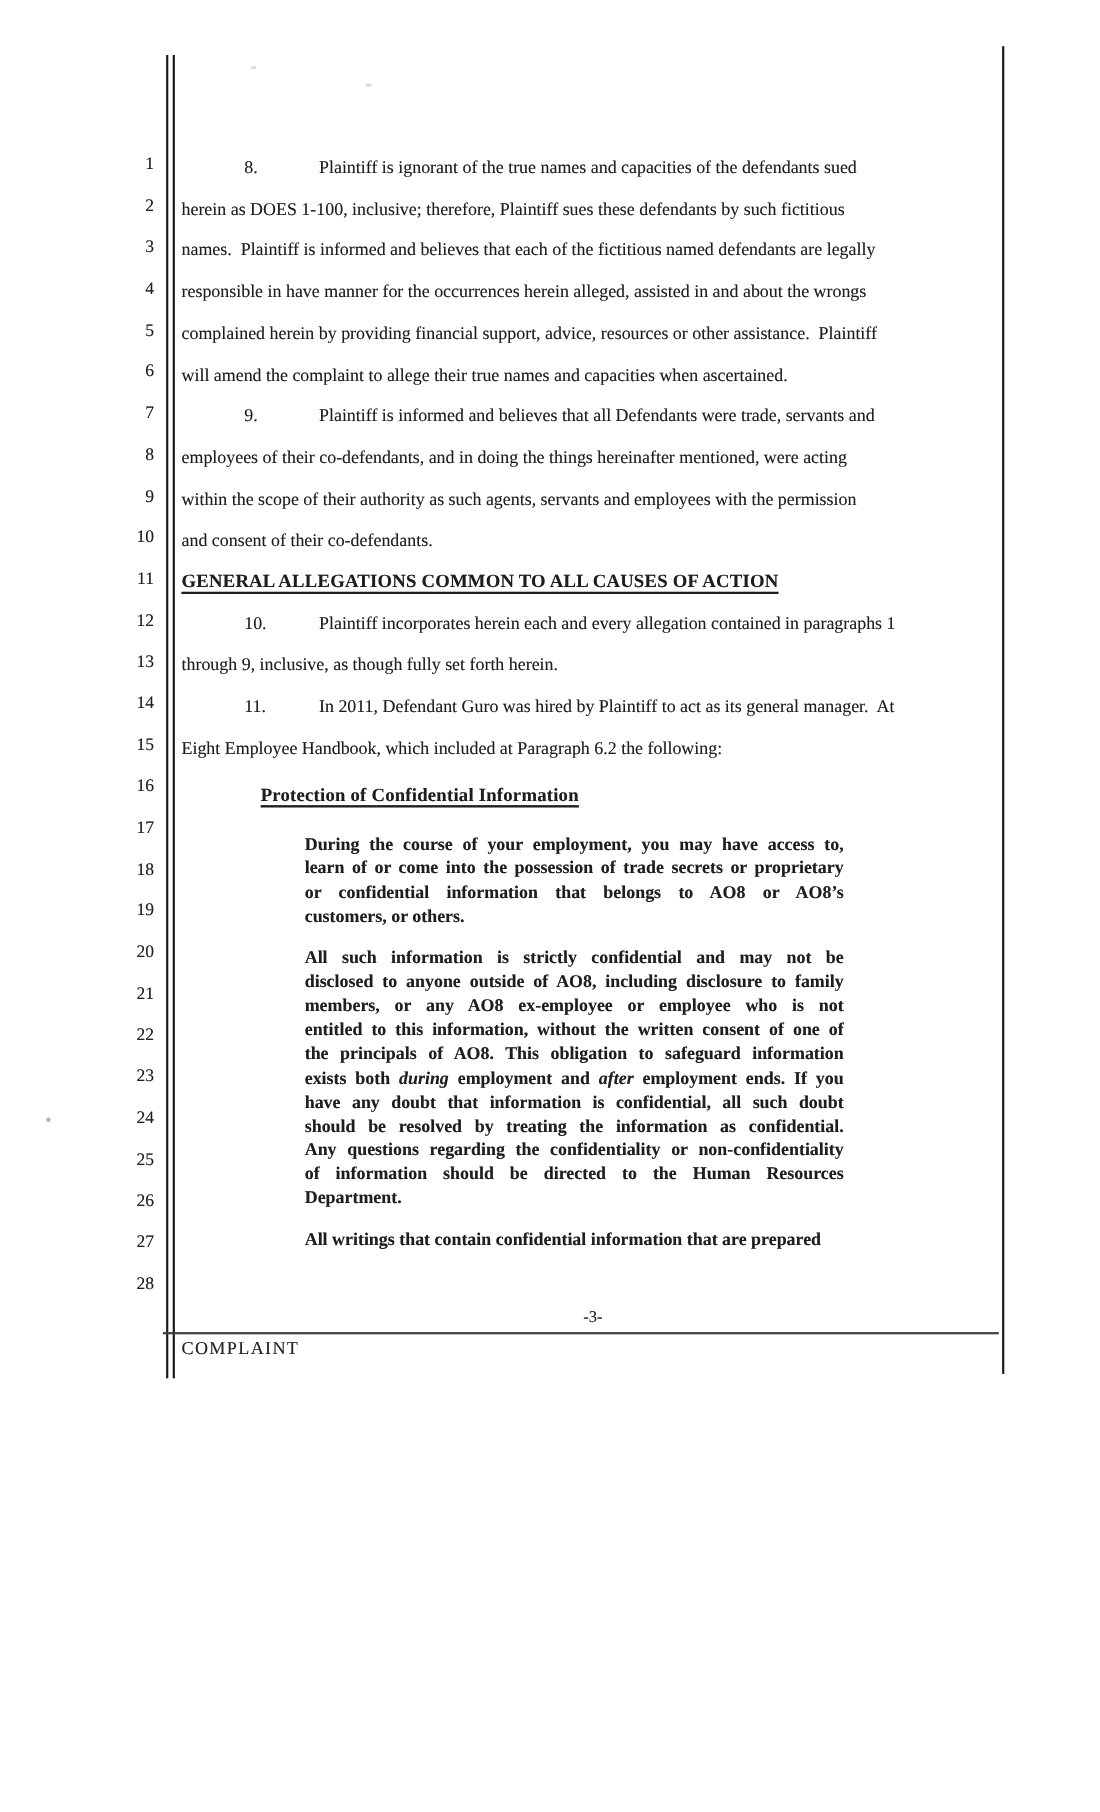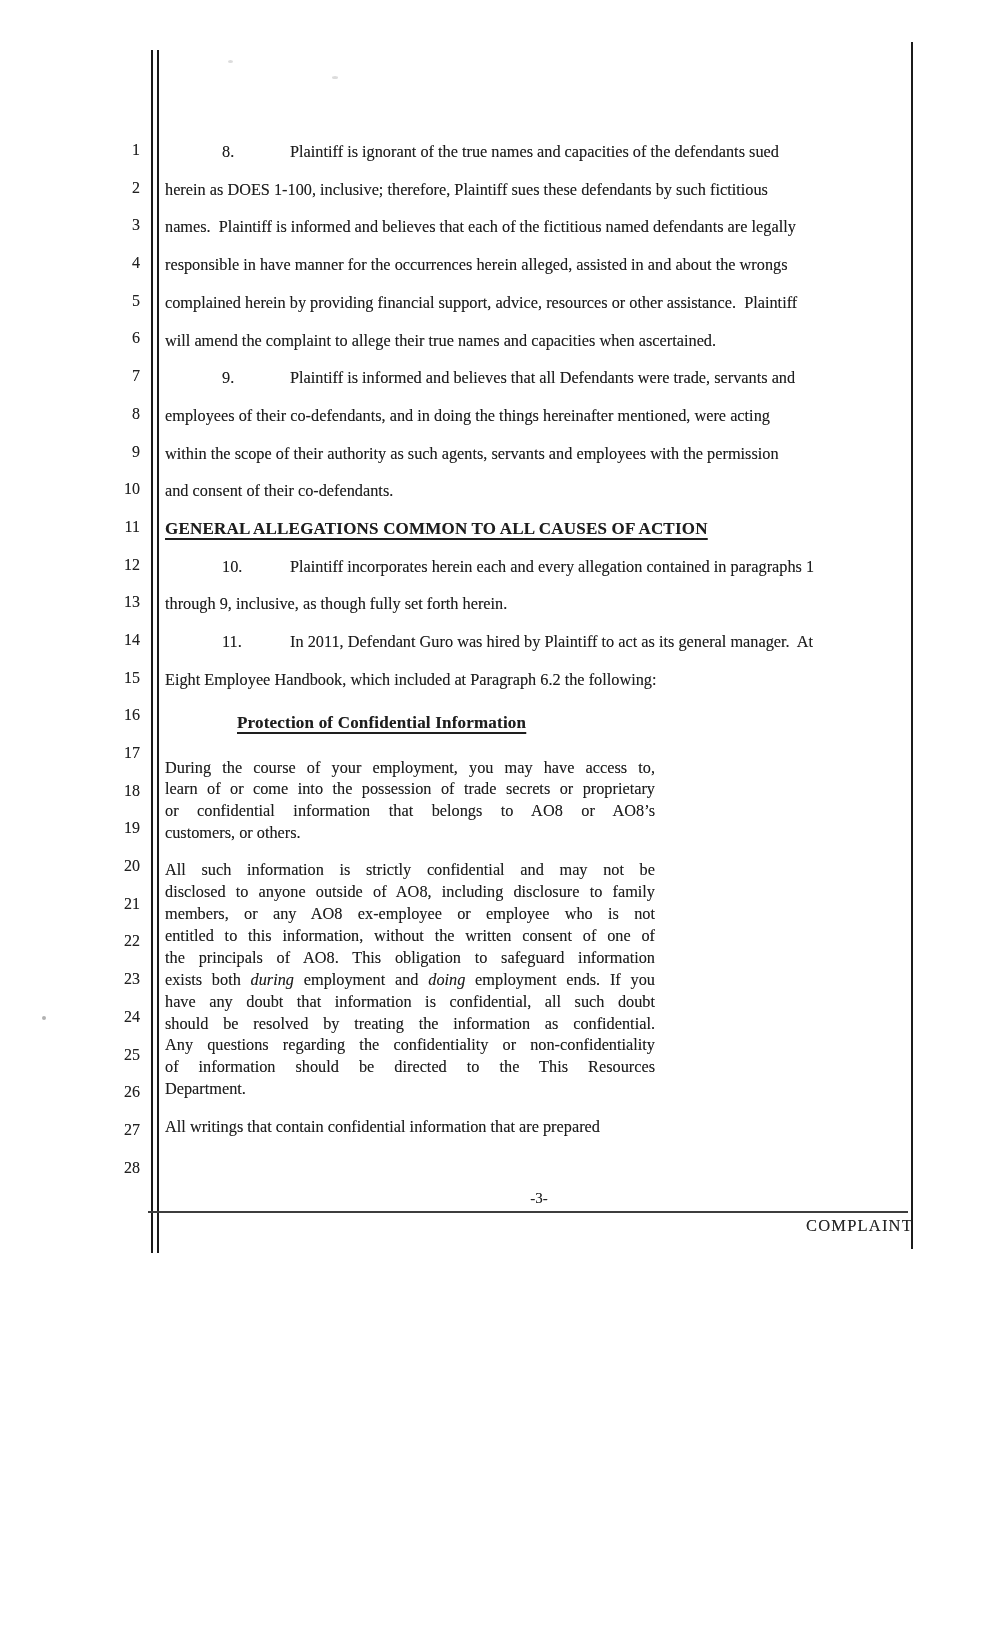--- a/index.html
+++ b/index.html
@@ -22,30 +22,30 @@
   .rail{position:absolute;left:0;top:131px;width:140px;font-size:16px;color:#222;}
   .ln{height:37.7px;line-height:37.7px;text-align:right;}
   
   .content{position:absolute;left:165px;top:133px;width:700px;font-size:16.3px;}
   .para .tline{line-height:37.7px;white-space:pre;}
   .para .tline.first{padding-left:57px;}
   .pnum{display:inline-block;width:68px;}
   .heading{line-height:37.7px;}
   .hu{font-weight:bold;text-decoration:underline;text-decoration-thickness:1.5px;text-underline-offset:4px;font-size:17px;letter-spacing:.2px;}
   .subheading{margin:12px 0 0 72px;line-height:24px;}
-  .quote{width:490px;}
+  .quote{margin-left:112px;width:490px;font-weight:bold;}
   .quote.qm22{margin-top:22px;}
   .quote.qm15{margin-top:15px;}
   .quote.qm16{margin-top:16px;}
   .quote .tline{line-height:21.9px;text-align:justify;text-align-last:justify;}
   .quote .tline:last-child{text-align-last:left;}
   
   .pageno{position:absolute;left:165px;top:1190px;width:748px;text-align:center;font-size:15px;}
   .frule{position:absolute;left:148px;top:1211px;width:760px;height:2px;background:#3d3d3d;}
-  .flabel{position:absolute;left:165px;top:1216px;width:748px;text-align:right;font-size:16.5px;letter-spacing:1.2px;color:#262626;}
+  .flabel{position:absolute;left:165px;top:1216px;width:748px;text-align:left;font-size:16.5px;letter-spacing:1.2px;color:#262626;}
   
   .speck{position:absolute;background:rgba(60,60,60,.18);border-radius:50%;}
   .sp1{left:228px;top:60px;width:5px;height:3px;}
   .sp2{left:332px;top:76px;width:6px;height:3px;}
   .sp3{left:42px;top:1016px;width:4px;height:4px;background:rgba(60,60,60,.4);}
 </style>
 </head>
 <body>
 
 <div class="page">
@@ -119,25 +119,25 @@
         <div class="tline"><span>learn of or come into the possession of trade secrets or proprietary</span></div>
         <div class="tline"><span>or confidential information that belongs to AO8 or AO8’s</span></div>
         <div class="tline"><span>customers, or others.</span></div>
       </div>
     <div class="quote qm15">
         <div class="tline"><span>All such information is strictly confidential and may not be</span></div>
         <div class="tline"><span>disclosed to anyone outside of AO8, including disclosure to family</span></div>
         <div class="tline"><span>members, or any AO8 ex-employee or employee who is not</span></div>
         <div class="tline"><span>entitled to this information, without the written consent of one of</span></div>
         <div class="tline"><span>the principals of AO8.  This obligation to safeguard information</span></div>
-        <div class="tline"><span>exists both </span><i>during</i><span> employment and </span><i>doing</i><span> employment ends.  If you</span></div>
+        <div class="tline"><span>exists both </span><i>during</i><span> employment and </span><i>after</i><span> employment ends.  If you</span></div>
         <div class="tline"><span>have any doubt that information is confidential, all such doubt</span></div>
         <div class="tline"><span>should be resolved by treating the information as confidential.</span></div>
         <div class="tline"><span>Any questions regarding the confidentiality or non-confidentiality</span></div>
-        <div class="tline"><span>of information should be directed to the This Resources</span></div>
+        <div class="tline"><span>of information should be directed to the Human Resources</span></div>
         <div class="tline"><span>Department.</span></div>
       </div>
     <div class="quote qm16">
         <div class="tline"><span>All writings that contain confidential information that are prepared</span></div>
       </div>
   </div>
 
   <div class="pageno">-3-</div>
   <div class="frule"></div>
   <div class="flabel">COMPLAINT</div>

